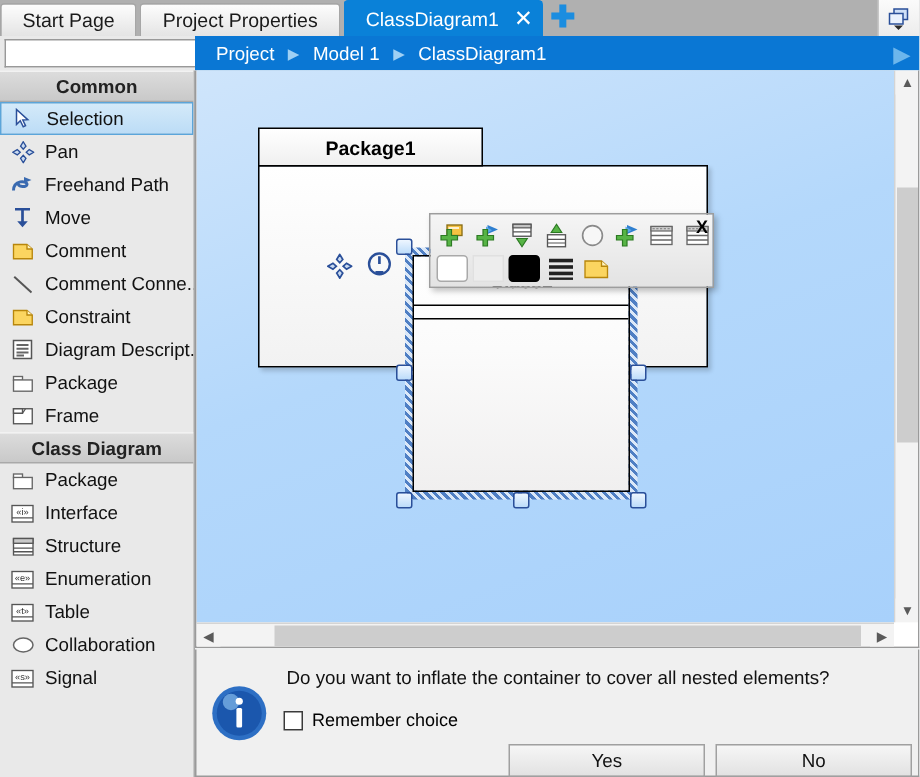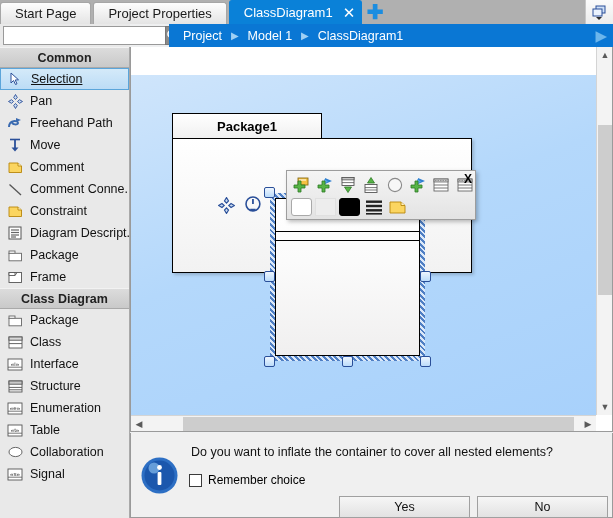--- a/index.html
+++ b/index.html
@@ -95,21 +95,20 @@
   }
 
   
   .breadcrumb {
     position: absolute; left: 130px; top: 24px; right: 0; height: 23px;
     background: #0a77d4;
     display: flex; align-items: center;
     padding-left: 14px;
     color: #ffffff;
     font-size: 12.5px;
-    margin-left: 39px;
   }
   .crumb { color: #ffffff; cursor: pointer; white-space: nowrap; }
   .crumb-sep {
     margin: 0 9px;
     color: #9fd0f4;
     font-size: 10px;
   }
   .crumb-play {
     margin-left: auto; margin-right: 6px;
     color: #6cb6ec;
@@ -141,42 +140,40 @@
     padding-left: 6px;
     font-size: 12.5px;
     color: #111;
     cursor: pointer;
     white-space: nowrap;
   }
   .tool-item.selected {
     background: linear-gradient(#d4eaf9, #bcdcf6);
     border: 1px solid #5ba5da;
     height: 22px;
-    text-decoration: underline;
   }
   .tool-ico {
     width: 18px; height: 16px;
     margin-right: 6px;
     flex: 0 0 18px;
     display: flex; align-items: center; justify-content: center;
   }
 
   
   .canvaswrap {
     position: absolute; left: 130px; top: 47px; right: 0; height: 385px;
     background: #ffffff;
     border: 1px solid #9a9a9a;
     border-top: none;
     overflow: hidden;
   }
   .canvas {
     position: absolute; left: 0; top: 0; right: 16px; bottom: 16px;
     background: linear-gradient(160deg, #cfe5fb 0%, #b4d8fb 45%, #a8d1fb 100%);
     overflow: hidden;
-    margin-top: 28px;
   }
 
   
   .pkg {
     position: absolute;
     left: 41px; top: 38px;
     width: 300px; height: 160px;
   }
   .pkg-tab {
     position: absolute; left: 0; top: 0;
@@ -497,30 +494,20 @@
     <div class="tool-item">
       <span class="tool-ico">
         <svg width="15" height="13" viewBox="0 0 15 13">
             <rect x="1" y="2" width="6" height="2.5" fill="#ffffff" stroke="#666" stroke-width="0.9"></rect>
             <rect x="1" y="4.3" width="12.5" height="7.5" fill="#ffffff" stroke="#666" stroke-width="0.9"></rect>
           </svg>
       </span>
       <span>Package</span>
     </div>
 
-    <div class="tool-item">
-      <span class="tool-ico">
-        <svg width="15" height="13" viewBox="0 0 15 13">
-            <rect x="1" y="1" width="13" height="11" fill="#ffffff" stroke="#555" stroke-width="0.9"></rect>
-            <rect x="1" y="1" width="13" height="3.2" fill="#d9d9d9" stroke="#555" stroke-width="0.9"></rect>
-            <line x1="1" y1="7.6" x2="14" y2="7.6" stroke="#555" stroke-width="0.9"></line>
-          </svg>
-      </span>
-      <span>Class</span>
-    </div>
 
     <div class="tool-item">
       <span class="tool-ico">
         <svg width="16" height="13" viewBox="0 0 16 13">
             <rect x="1" y="1" width="14" height="11" fill="#ffffff" stroke="#555" stroke-width="0.9"></rect>
             <text x="8" y="7.6" font-size="6.2" text-anchor="middle" fill="#333" font-family="Liberation Sans">«i»</text>
             <line x1="1" y1="9.2" x2="15" y2="9.2" stroke="#555" stroke-width="0.8"></line>
           </svg>
       </span>
       <span>Interface</span>

